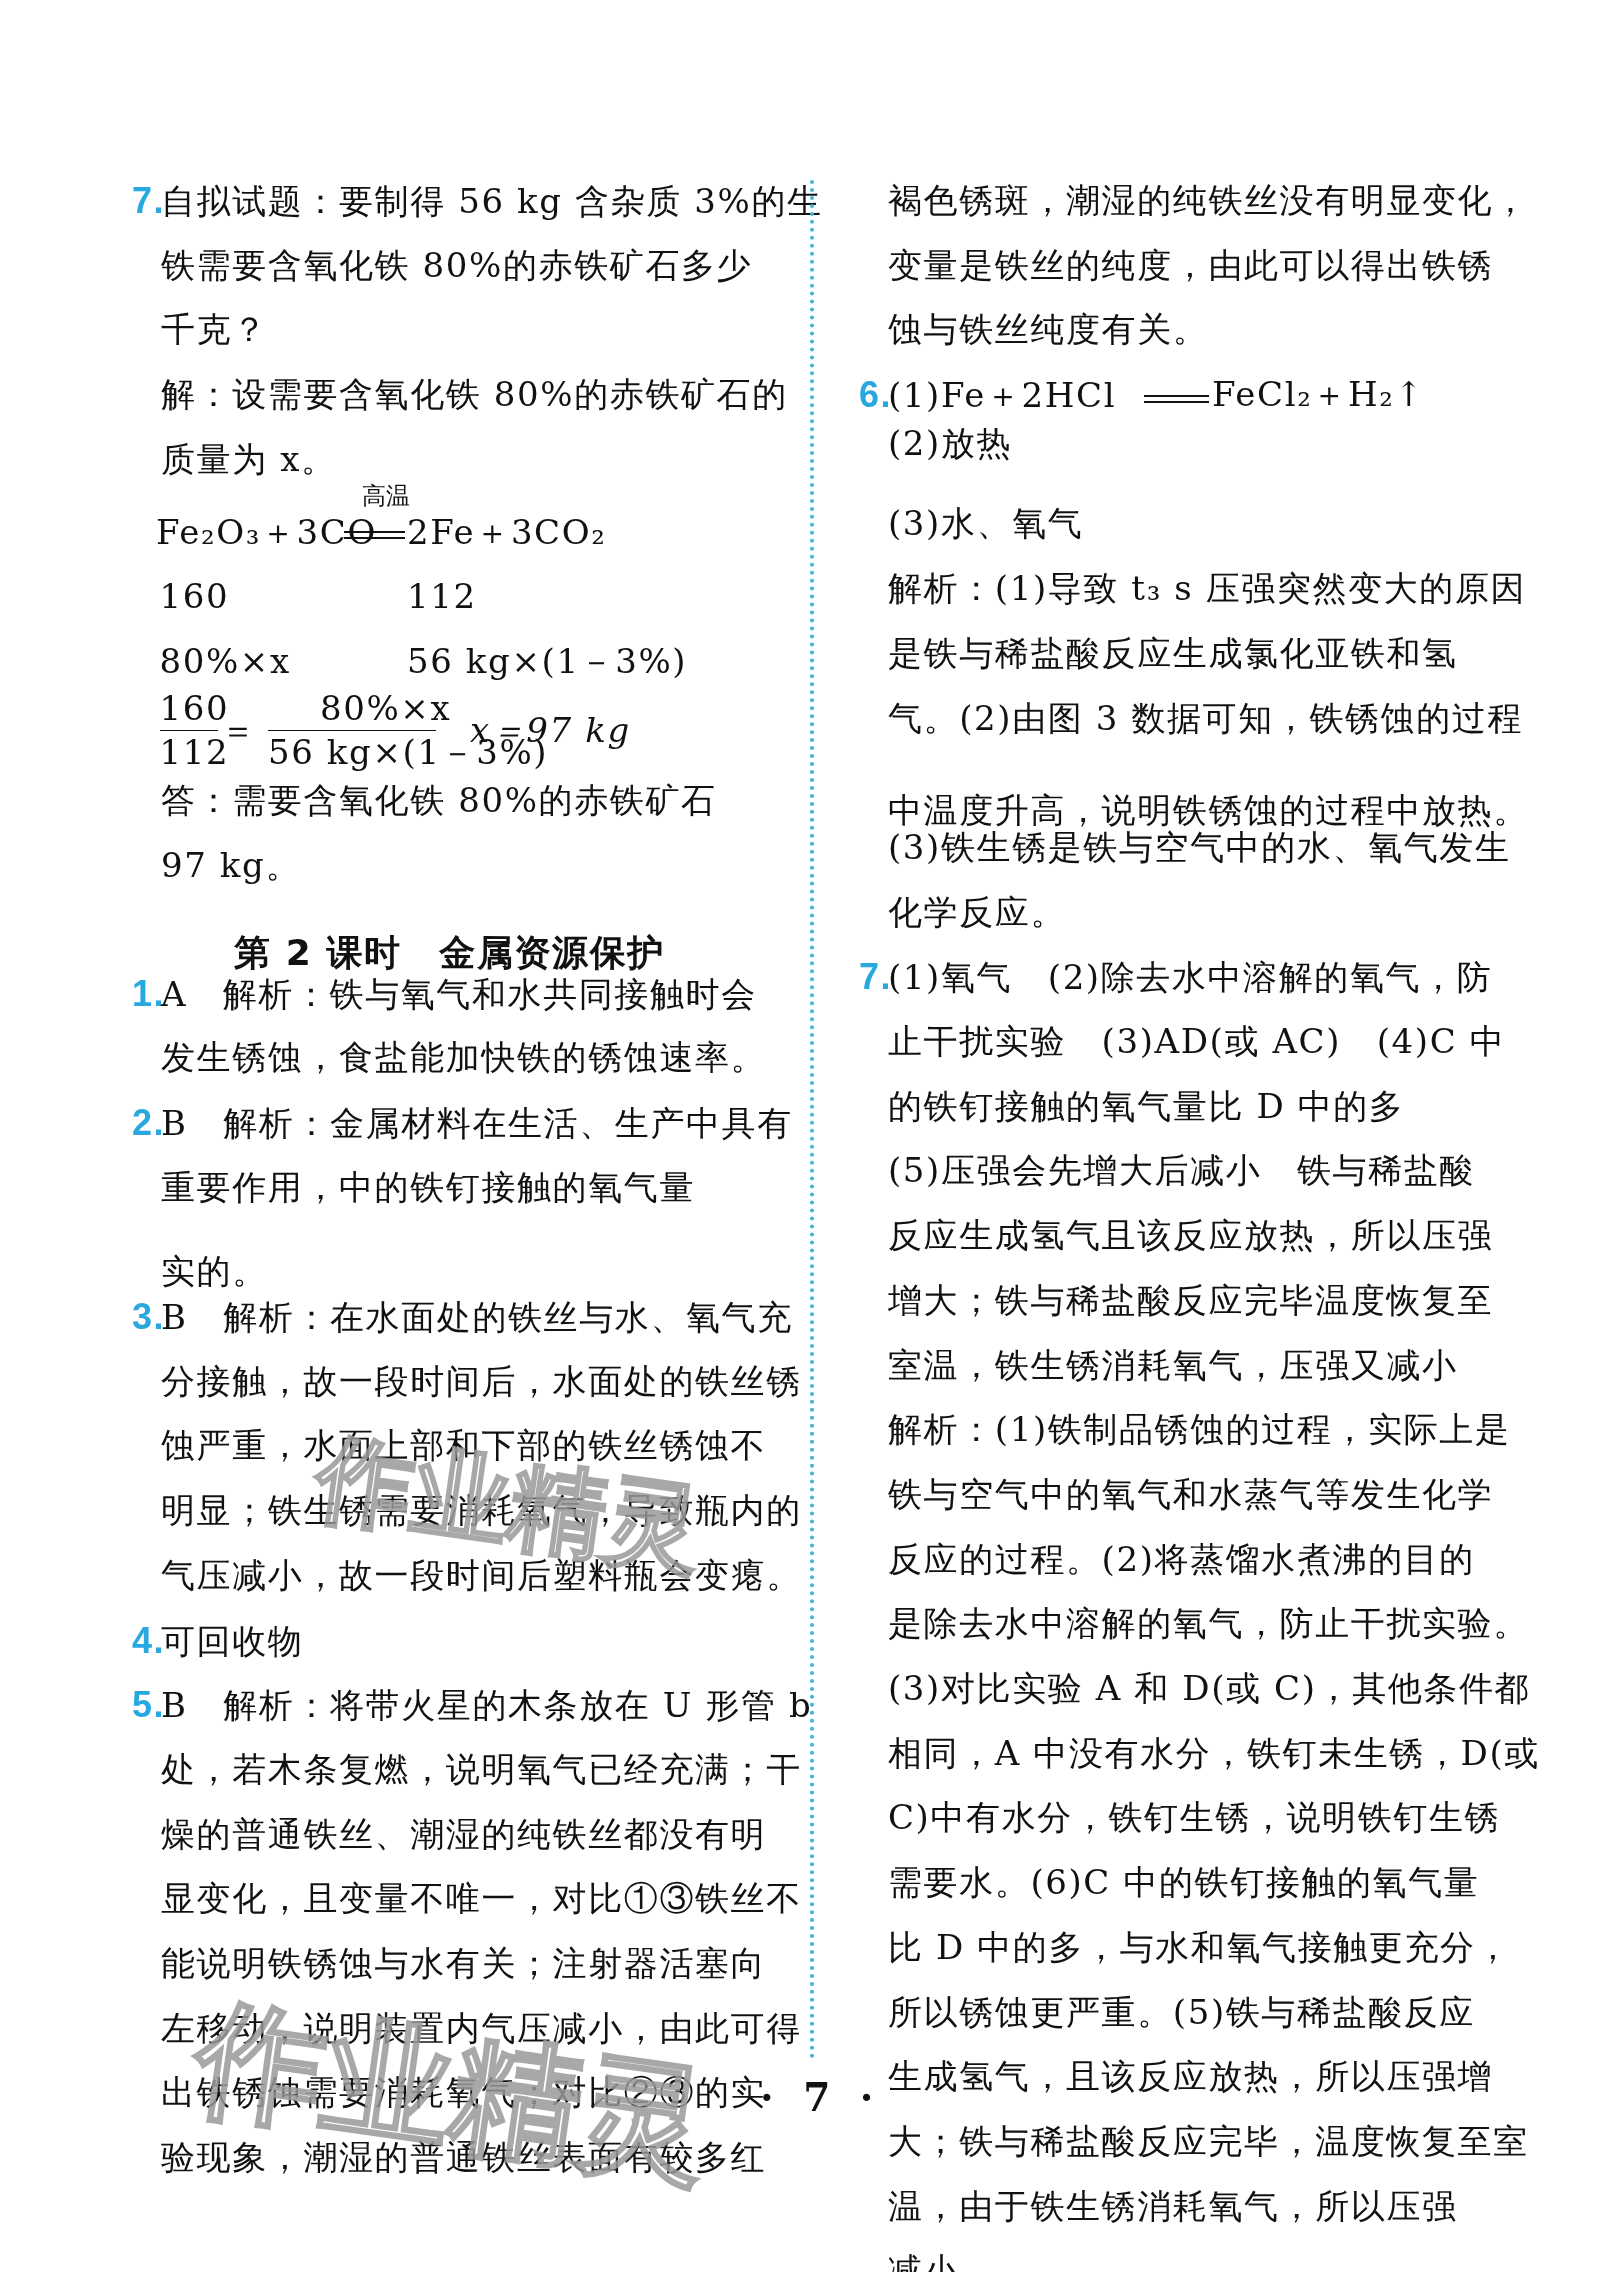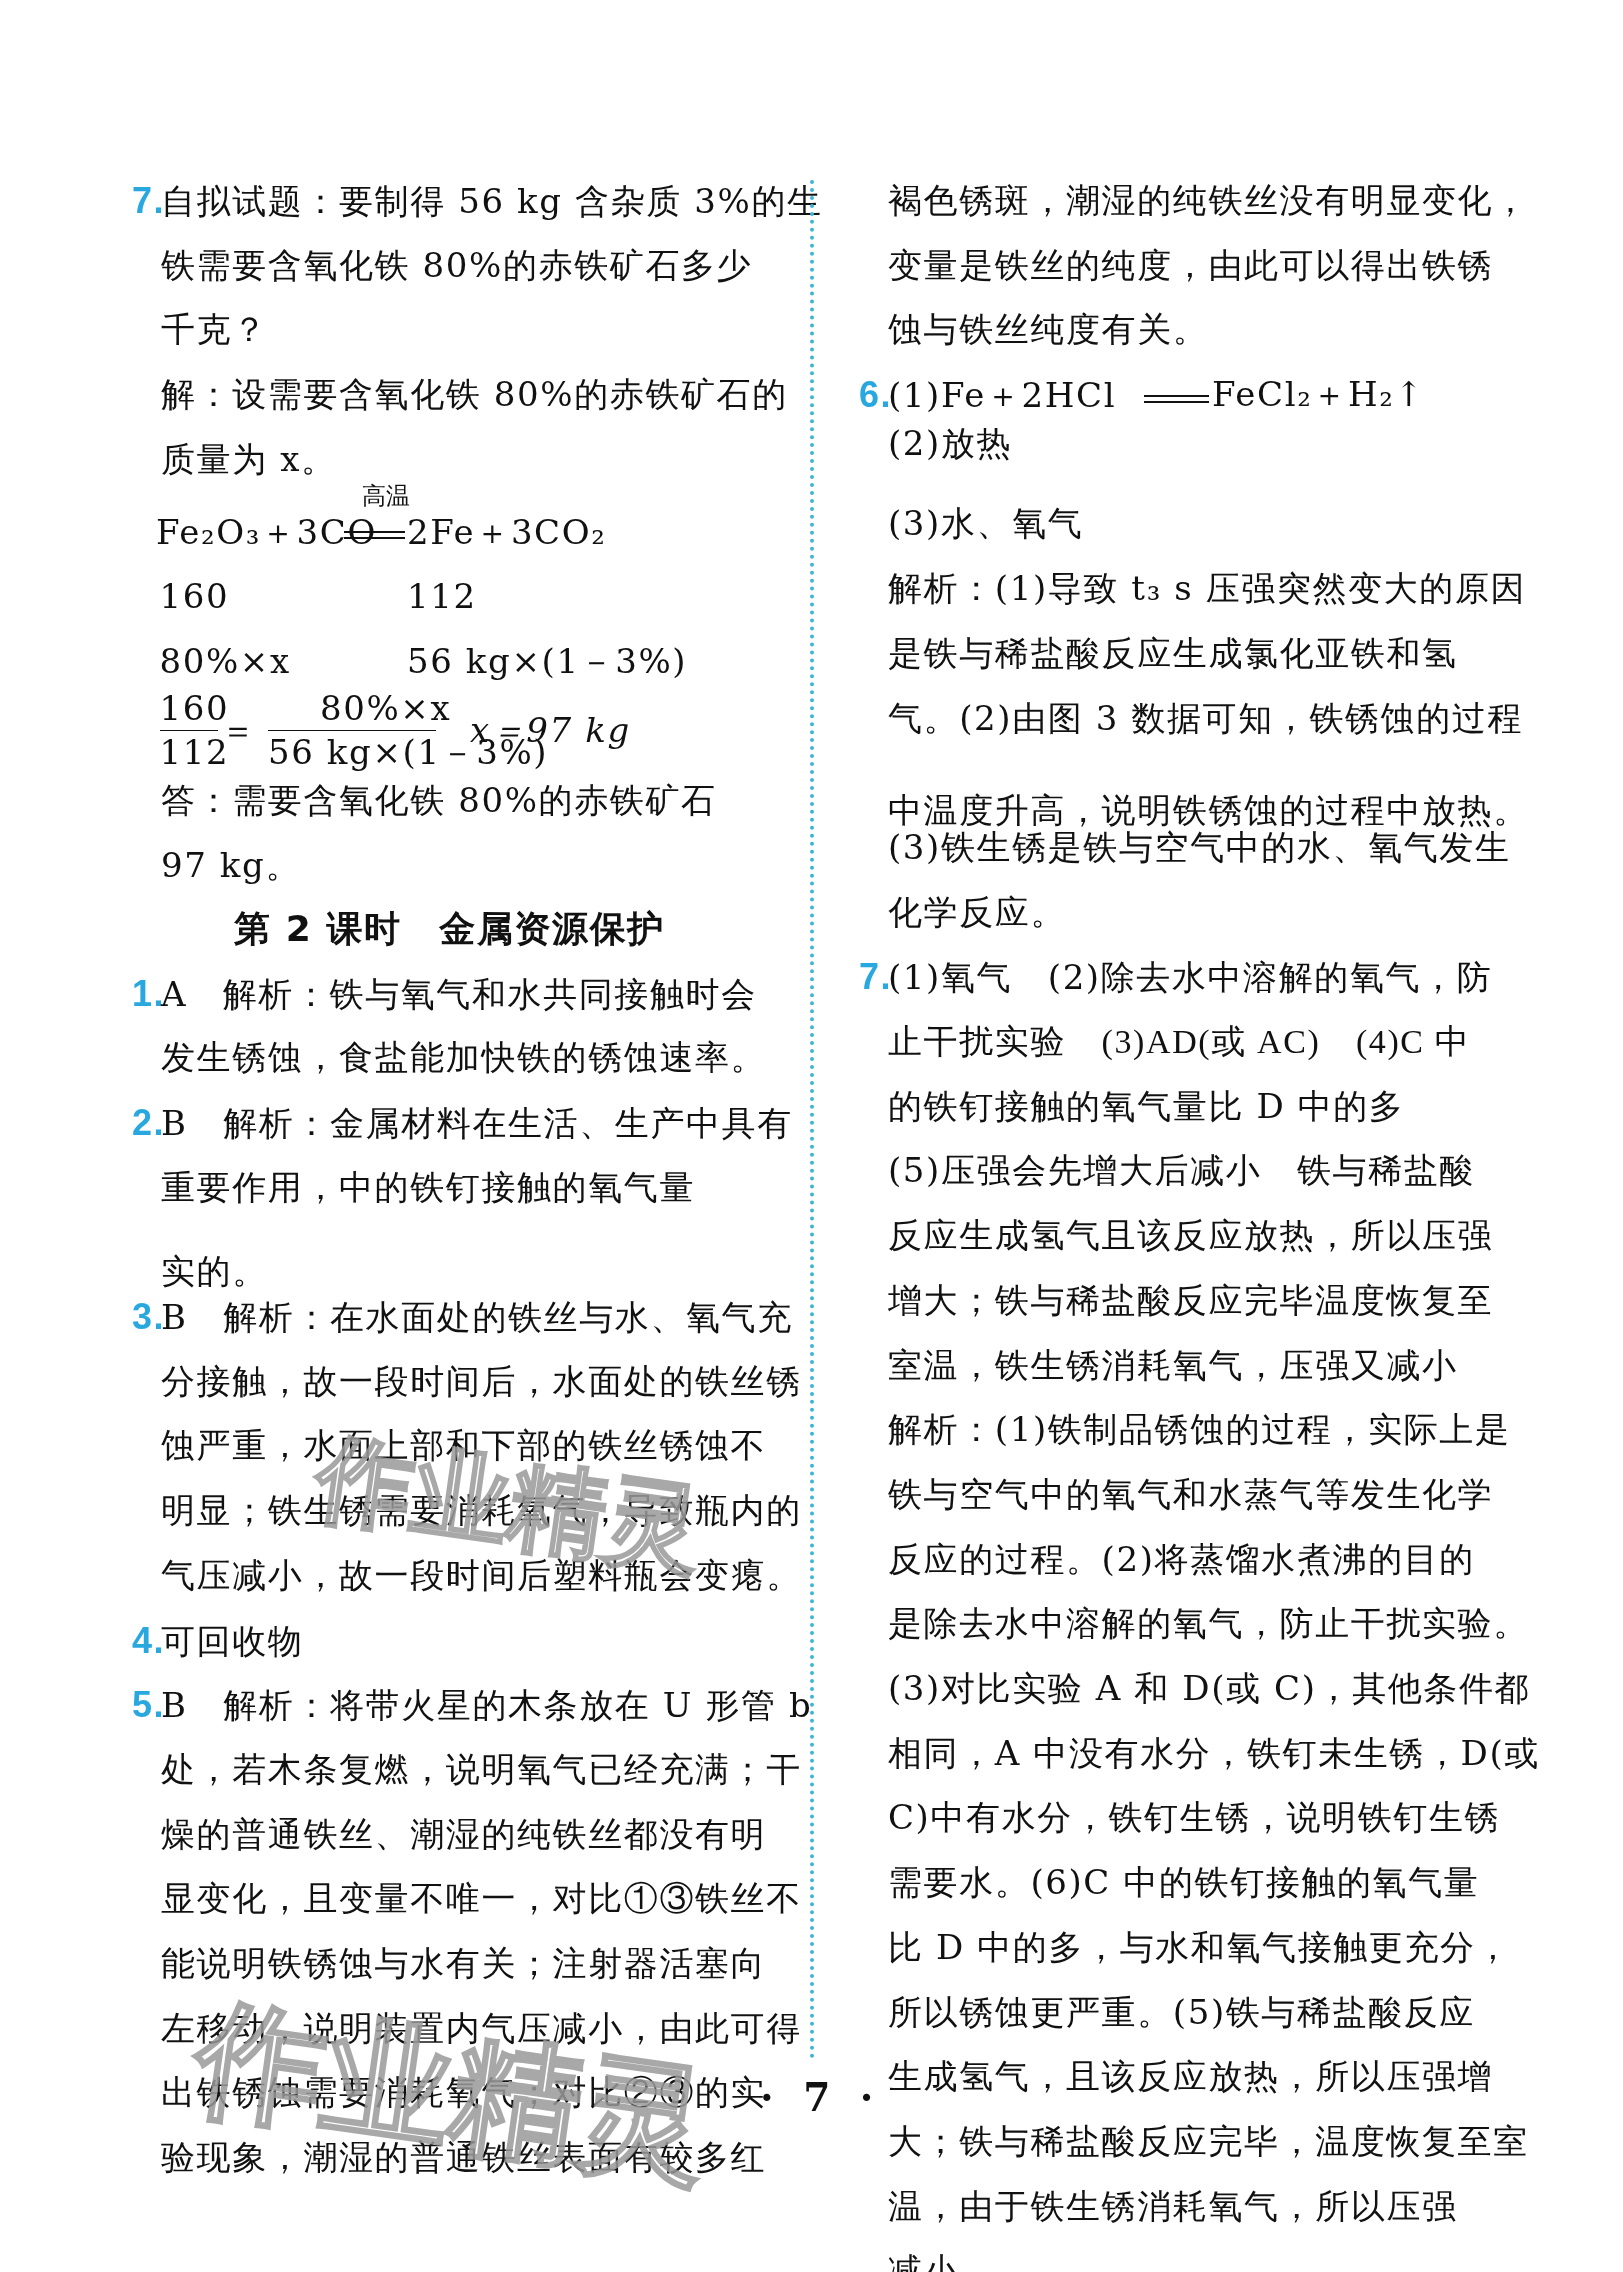--- a/index.html
+++ b/index.html
@@ -54,21 +54,21 @@
     <div class="line" style="top:708px; left:89px;">＝</div>
     <div class="line" style="top:686px; left:188px;">80%×x</div>
     <div class="frac-line" style="top:730px; left:136px; width:168px;"></div>
     <div class="line" style="top:730px; left:136px;">56 kg×(1－3%)</div>
     <div class="line ital" style="top:708px; left:338px;">x＝97 kg</div>
   </div>
 
   <div class="line indent" style="top:778px;text-align:right;">答：需要含氧化铁 80%的赤铁矿石</div>
   <div class="line indent" style="top:843px;">97 kg。</div>
 
-  <div class="line heading" style="top:906px; left:102px;">第 2 课时　金属资源保护</div>
+  <div class="line heading" style="top:930px; left:102px;">第 2 课时　金属资源保护</div>
 
   <div class="line" style="top:971px;">
     <span class="num">1.</span><span>A　解析：铁与氧气和水共同接触时会</span>
   </div>
   <div class="line indent" style="top:1035px;">发生锈蚀，食盐能加快铁的锈蚀速率。</div>
 
   <div class="line" style="top:1100px;">
     <span class="num">2.</span><span>B　解析：金属材料在生活、生产中具有</span>
   </div>
   <div class="line indent" style="top:1165px;">重要作用，中的铁钉接触的氧气量</div>
@@ -115,21 +115,21 @@
   <div class="line indent" style="top:566px;">解析：(1)导致 t₃ s 压强突然变大的原因</div>
   <div class="line indent" style="top:631px;">是铁与稀盐酸反应生成氯化亚铁和氢</div>
   <div class="line indent" style="top:696px;">气。(2)由图 3 数据可知，铁锈蚀的过程</div>
   <div class="line indent" style="top:788px;">中温度升高，说明铁锈蚀的过程中放热。</div>
   <div class="line indent" style="top:825px;">(3)铁生锈是铁与空气中的水、氧气发生</div>
   <div class="line indent" style="top:890px;">化学反应。</div>
 
   <div class="line" style="top:954px;">
     <span class="num">7.</span><span>(1)氧气　(2)除去水中溶解的氧气，防</span>
   </div>
-  <div class="line indent" style="top:1019px;font-family:Liberation Serif, serif;">止干扰实验　(3)AD(或 AC)　(4)C 中</div>
+  <div class="line indent" style="top:1019px;">止干扰实验　(3)AD(或 AC)　(4)C 中</div>
   <div class="line indent" style="top:1084px;">的铁钉接触的氧气量比 D 中的多</div>
   <div class="line indent" style="top:1148px;">(5)压强会先增大后减小　铁与稀盐酸</div>
   <div class="line indent" style="top:1213px;">反应生成氢气且该反应放热，所以压强</div>
   <div class="line indent" style="top:1278px;">增大；铁与稀盐酸反应完毕温度恢复至</div>
   <div class="line indent" style="top:1343px;">室温，铁生锈消耗氧气，压强又减小</div>
   <div class="line indent" style="top:1407px;">解析：(1)铁制品锈蚀的过程，实际上是</div>
   <div class="line indent" style="top:1472px;">铁与空气中的氧气和水蒸气等发生化学</div>
   <div class="line indent" style="top:1537px;">反应的过程。(2)将蒸馏水煮沸的目的</div>
   <div class="line indent" style="top:1601px;">是除去水中溶解的氧气，防止干扰实验。</div>
   <div class="line indent" style="top:1666px;">(3)对比实验 A 和 D(或 C)，其他条件都</div>

